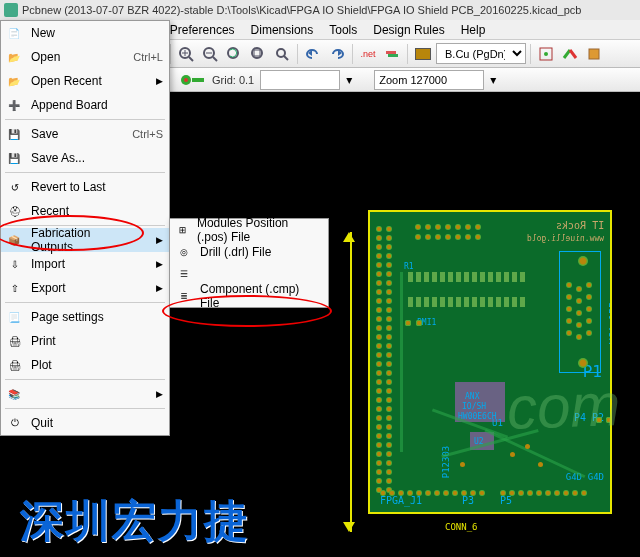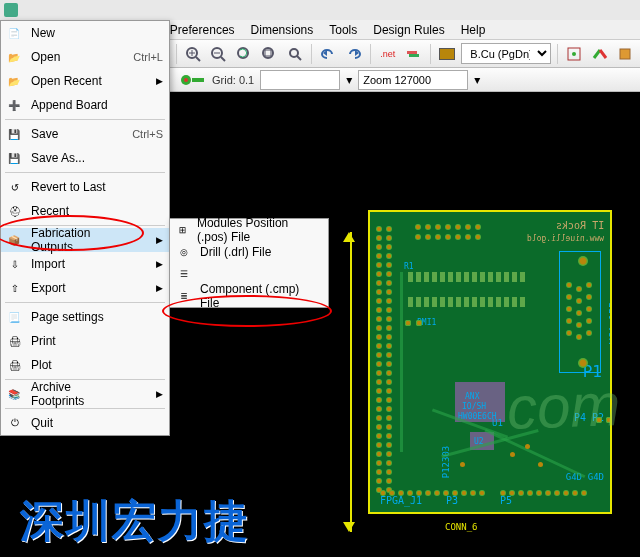--- a/index.html
+++ b/index.html
@@ -65,35 +65,36 @@
   .via { position: absolute; width: 5px; height: 5px; background: #b8860b; border-radius: 50%; }
   .conn { position: absolute; color: #e6e600; font-size: 9px; font-family: monospace; }
   
   svg { display: block; }
 </style>
 </head>
 <body>
 
 <div class="title-bar">
   <span class="icon"></span>
+  <span>Pcbnew (2013-07-07 BZR 4022)-stable D:\Tools\Kicad\FPGA IO Shield\FPGA IO Shield PCB_20160225.kicad_pcb</span>
 </div>
 
 <div class="menu-bar">
   <span class="active">File</span>
   <span>Edit</span>
   <span>View</span>
   <span>Place</span>
   <span>Preferences</span>
   <span>Dimensions</span>
   <span>Tools</span>
   <span>Design Rules</span>
   <span>Help</span>
 </div>
 
-<div class="toolbar" style="padding-left:72px;justify-content:space-between;">
+<div class="toolbar" style="padding-left:72px;">
   <span class="tb-btn">
       <svg width="16" height="16">
         <rect x="2" y="2" width="12" height="12" fill="#5b8" stroke="#256"></rect>
         <rect x="5" y="3" width="6" height="4" fill="#fff"></rect>
       </svg>
     </span>
   <span class="tb-btn">
       <svg width="16" height="16">
         <rect x="3" y="2" width="10" height="12" fill="#fff" stroke="#888"></rect>
       </svg>
@@ -196,21 +197,21 @@
   <span>
       <svg width="26" height="16">
         <circle cx="6" cy="8" r="5" fill="#3a3"></circle>
         <circle cx="6" cy="8" r="2" fill="#d33"></circle>
         <rect x="12" y="6" width="12" height="4" fill="#3a3"></rect>
       </svg>
     </span>
   <span class="label">Grid: 0.1</span>
   <input class="txt" style="width: 80px;" value="">
   <span>▾</span>
-  <input class="txt" style="width: 110px;" value="Zoom 127000">
+  <input class="txt" style="width: 110px; margin-left: 16px;" value="Zoom 127000">
   <span>▾</span>
 </div>
 
 <div class="content">
   <div class="wm1">WWW</div>
   <div class="wm2">com</div>
 
   <div class="dim-left">
     <div class="darr t"></div>
       <div class="dline"></div>
@@ -225,21 +226,21 @@
       <div class="back-silk" style="right:6px; top:22px; font-size:8px;">www.niuelli.gold</div>
 
       <div class="silklbl" style="right:2px; top:90px; transform: rotate(-90deg); transform-origin:right top; font-size:10px;">VGA_15P</div>
       <div class="silklbl" style="right:8px; top:150px; font-size:16px;">P1</div>
 
       <div class="silklbl" style="right:6px; top:200px; font-size:10px;"><span>P4</span> <span>P2</span></div>
       <div class="silklbl" style="right:6px; top:260px; font-size:9px;"><span>G4D</span></div>
       <div class="silklbl" style="right:28px; top:260px; font-size:9px;"><span>G4D</span></div>
 
       <div class="silklbl" style="left:10px; bottom:6px; font-size:10px;">FPGA_J1</div>
-      <div class="silklbl" style="left:76px; bottom:6px; font-size:10px;">P3</div>
+      <div class="silklbl" style="left:92px; bottom:6px; font-size:10px;">P3</div>
       <div class="silklbl" style="left:130px; bottom:6px; font-size:10px;">P5</div>
 
       <div style="position:absolute; left:85px; top:170px; width:50px; height:40px; background:#a85cc0; opacity:.6;"></div>
       <div class="silklbl" style="left:95px; top:180px;">ANX</div>
       <div class="silklbl" style="left:92px; top:190px;">IO/SH</div>
       <div class="silklbl" style="left:88px; top:200px;">HW00E6CH</div>
       <div class="silklbl" style="left:122px; top:206px; font-size:9px;">U1</div>
       <div class="silklbl" style="left:60px; top:245px; transform:rotate(-90deg); font-size:9px;">P12303</div>
 
       <div style="position:absolute; left:100px; top:220px; width:24px; height:18px; background:#a85cc0; opacity:.6;"></div>
@@ -534,21 +535,20 @@
       <span class="accel"></span>
     </div>
     <div class="item">
       <span class="ico" style="font-size: 10px;">🖨</span>
       <span class="lbl">Plot</span>
       <span class="accel"></span>
     </div>
     <div class="divider"></div>
     <div class="item">
       <span class="ico" style="font-size: 10px;">📚</span>
-      <span class="lbl">Archive Footprints</span>
       <span class="accel"></span>
       <span class="arrow">▶</span>
     </div>
     <div class="divider"></div>
     <div class="item">
       <span class="ico" style="font-size: 10px;">⏻</span>
       <span class="lbl">Quit</span>
       <span class="accel"></span>
     </div>
   </div>

